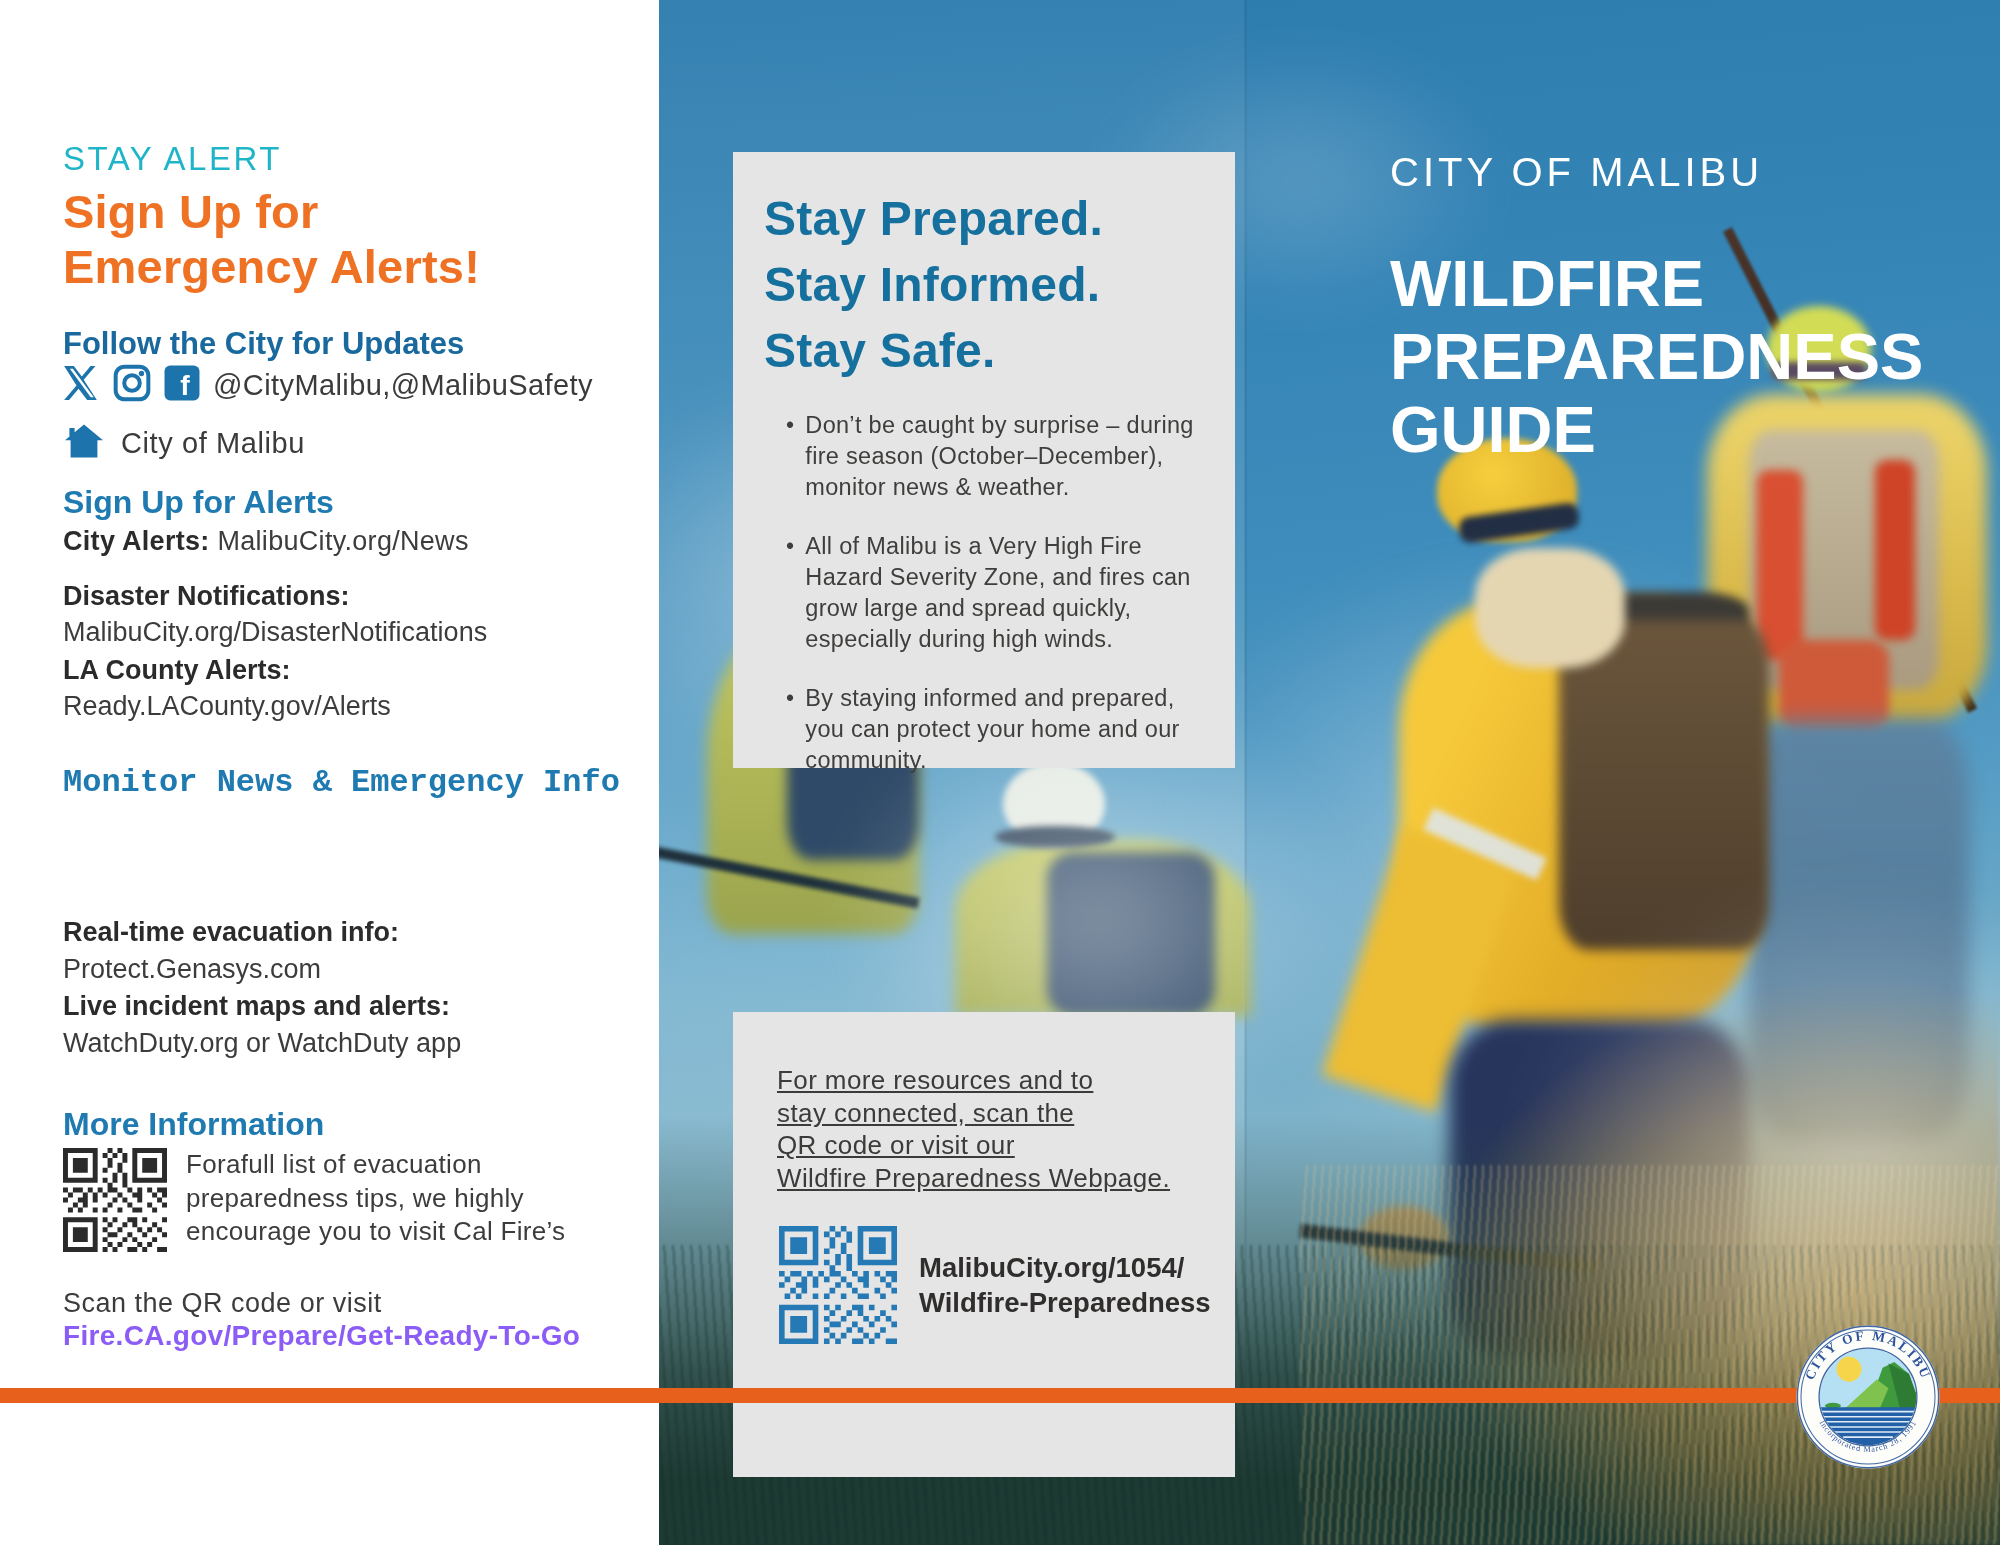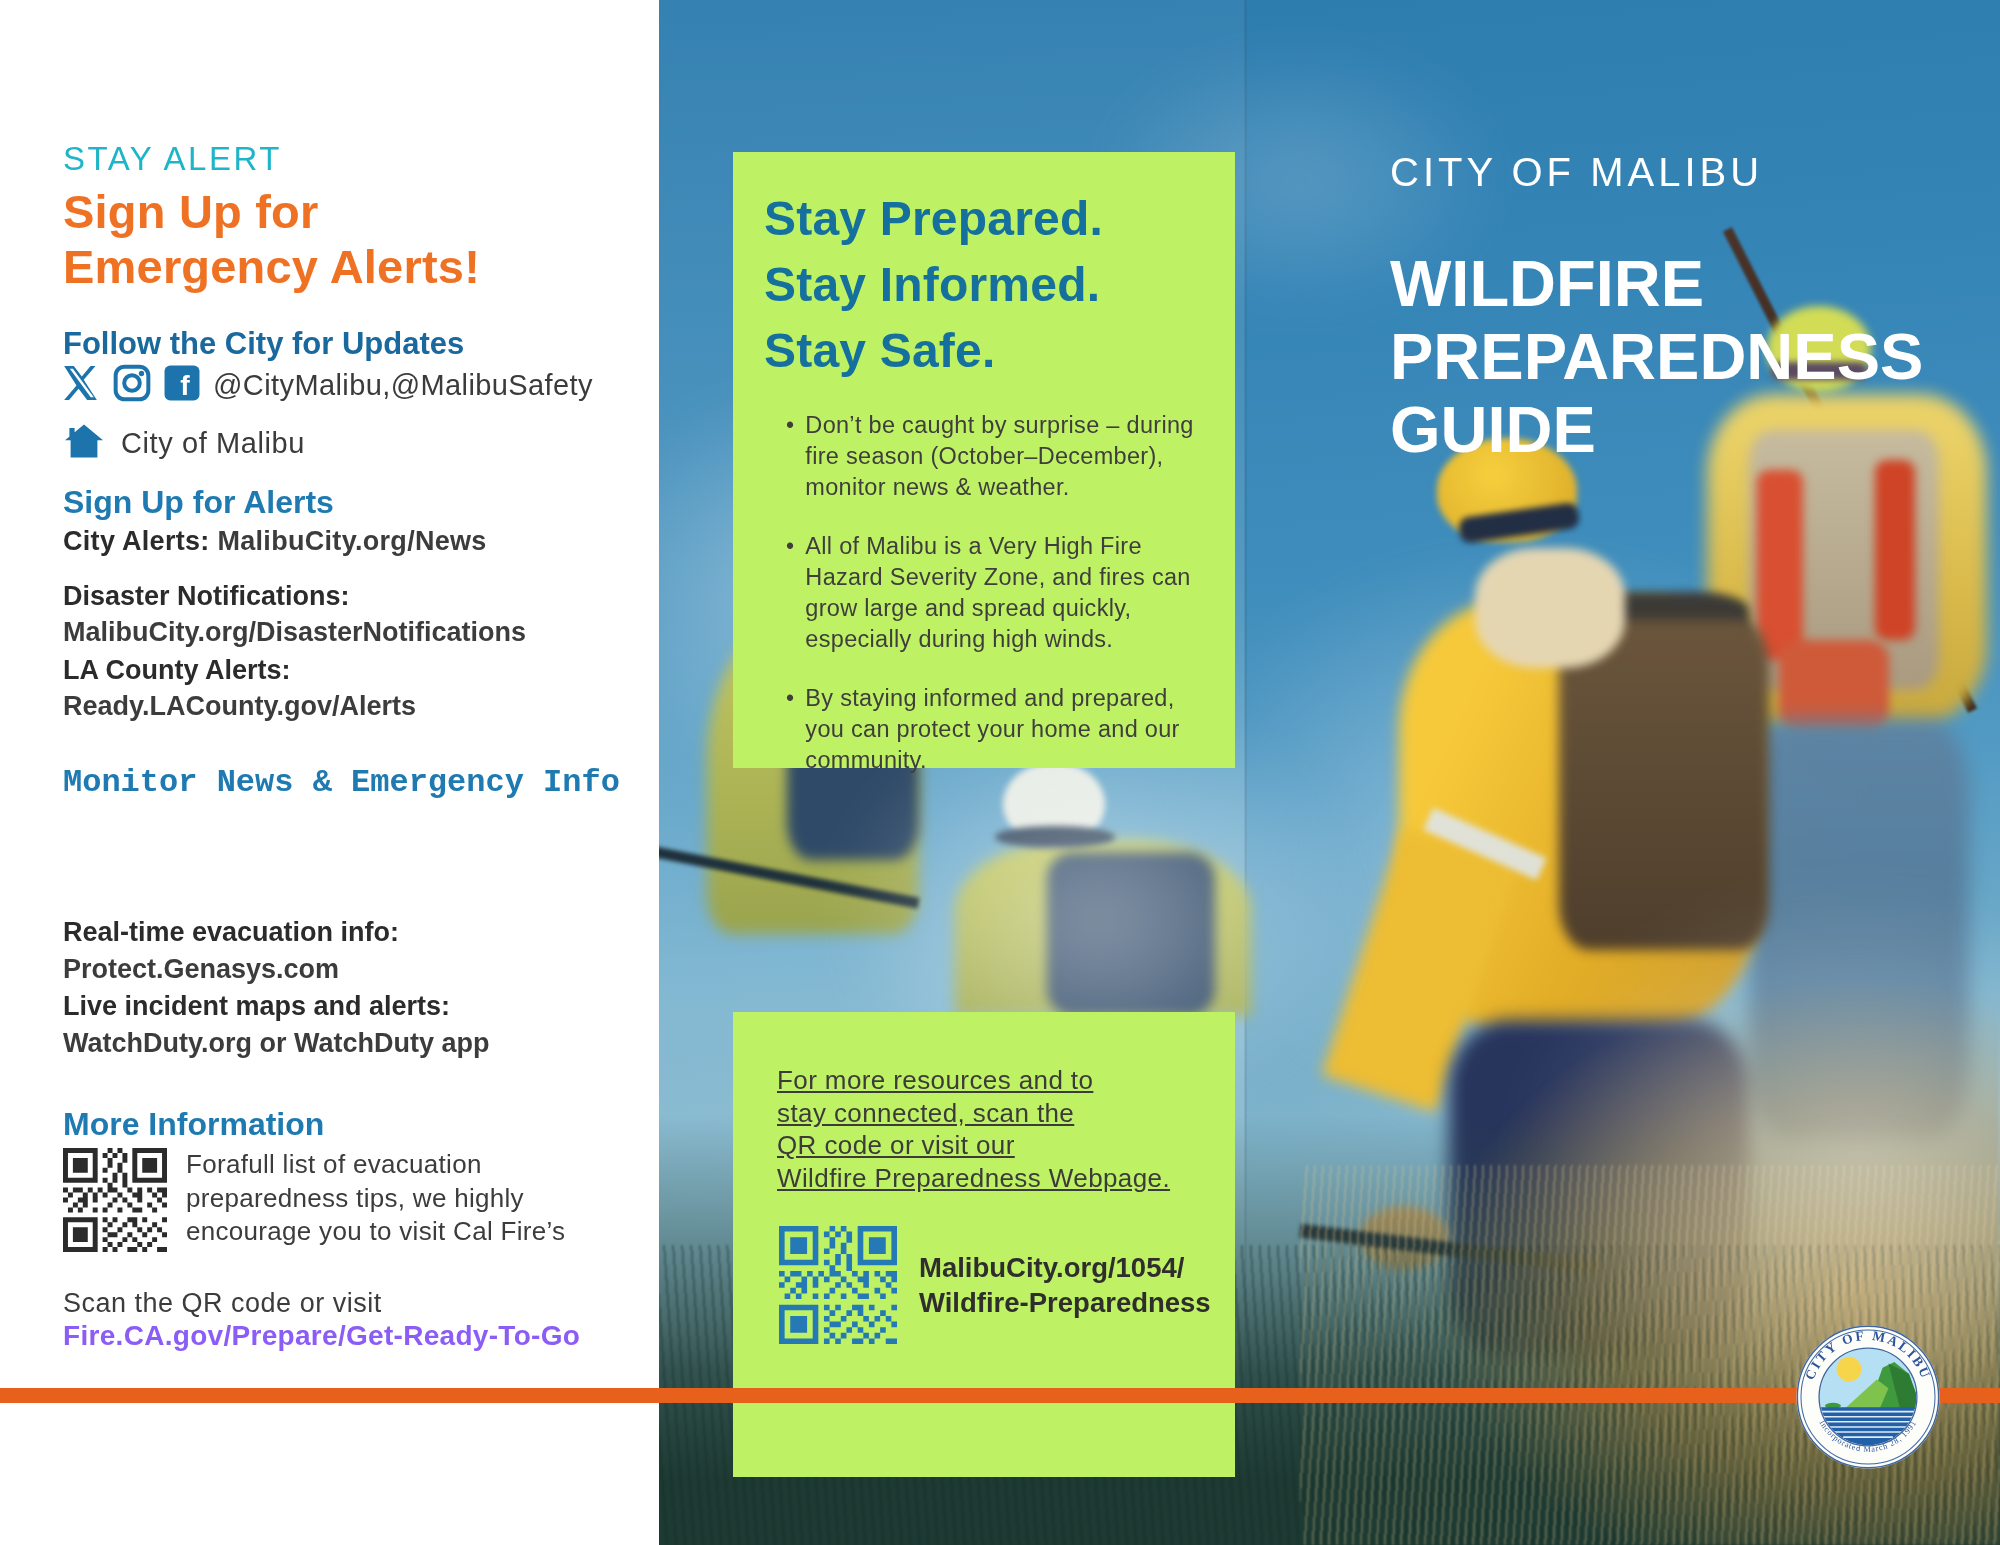--- a/index.html
+++ b/index.html
@@ -17,21 +17,21 @@
   .signup-h{top:484px;}
   .monitor-h{top:764px;font-family:Liberation Mono, monospace;}
   .more-h{top:1106px;}
   .social-row{top:364px;display:flex;align-items:center;gap:12px;}
   .social-row .handles{font-size:29px;color:#3b3b3b;letter-spacing:.4px;}
   .icon{display:inline-block;}
   .house-row{top:422px;display:flex;align-items:center;gap:16px;}
   .house-row .label{font-size:29px;color:#3b3b3b;letter-spacing:.6px;}
   .line27{font-size:27px;color:#3c3c3c;letter-spacing:.3px;}
   .lbl{font-weight:700;color:#2b2b2b;}
-  .val{font-weight:700;color:#3c3c3c;}
+  .val{font-weight:400;color:#3c3c3c;}
   .city-line{top:526px;}
   .alerts-block{top:578px;font-size:27px;line-height:36px;}
   .alerts-block .gap{margin-top:2px;}
   .radios-block{top:804px;}
   .radios-block .b{font-size:27px;line-height:34px;font-weight:700;color:#2b2b2b;letter-spacing:.4px;}
   .stations{margin-top:5px;font-size:27px;color:#3c3c3c;letter-spacing:1px;}
   .evac-block{top:914px;font-size:27px;line-height:37px;}
   .qr-left{top:1148px;left:63px;width:104px;height:104px;color:#2b2b2b;}
   .caption{top:1148px;left:186px;font-size:26px;line-height:33.5px;color:#3c3c3c;letter-spacing:.3px;}
   .scan-line{top:1288px;font-size:27px;color:#3c3c3c;letter-spacing:.5px;}
@@ -87,21 +87,21 @@
   .grass-back{left:0;bottom:0;width:1341px;height:430px;
     background:linear-gradient(180deg,rgba(42,80,78,0) 0%,rgba(40,76,72,.45) 30%,rgba(34,64,58,.85) 60%,#1d3a33 85%);}
   .grass-gold{right:0;bottom:0;width:560px;height:560px;
     background:radial-gradient(ellipse at 75% 55%,rgba(186,152,82,.9) 0%,rgba(150,122,62,.55) 45%,rgba(110,95,50,0) 72%);filter:blur(2px);}
   .grass-strokes1{left:0;bottom:0;width:1341px;height:300px;
     background:repeating-linear-gradient(86deg,transparent 0 7px,rgba(18,40,34,.5) 7px 9px);filter:blur(1px);opacity:.8;}
   .grass-strokes2{right:0;bottom:0;width:700px;height:380px;
     background:repeating-linear-gradient(94deg,transparent 0 6px,rgba(225,200,140,.35) 6px 8px);filter:blur(1px);}
 
   
-  .box{position:absolute;background:#bef264;z-index:10;}
+  .box{position:absolute;background:#e5e5e5;z-index:10;}
   .box-top{left:733px;top:152px;width:502px;height:616px;padding:34px 24px 0 31px;box-sizing:border-box;}
   .box-title{font-size:48px;font-weight:700;line-height:66px;color:#16709e;letter-spacing:.2px;}
   .bullets{margin-top:26px;padding-left:22px;width:420px;}
   .bullet{display:flex;gap:11px;margin-bottom:28px;font-size:23.5px;line-height:31px;color:#3f3e3c;letter-spacing:.3px;}
   .bullet .dot{flex:0 0 auto;font-size:23px;line-height:31px;}
   .box-bottom{left:733px;top:1012px;width:502px;height:465px;padding:52px 36px 0 44px;box-sizing:border-box;}
   .qb-line{font-size:26px;line-height:32.5px;color:#3c3b3a;letter-spacing:.4px;text-decoration:underline;}
   .qr-mid{position:absolute;left:46px;top:214px;width:118px;height:118px;color:#2579b4;}
   .qb-url{position:absolute;left:186px;top:238px;font-size:27.5px;font-weight:700;line-height:35px;color:#2f2e2d;}
 

